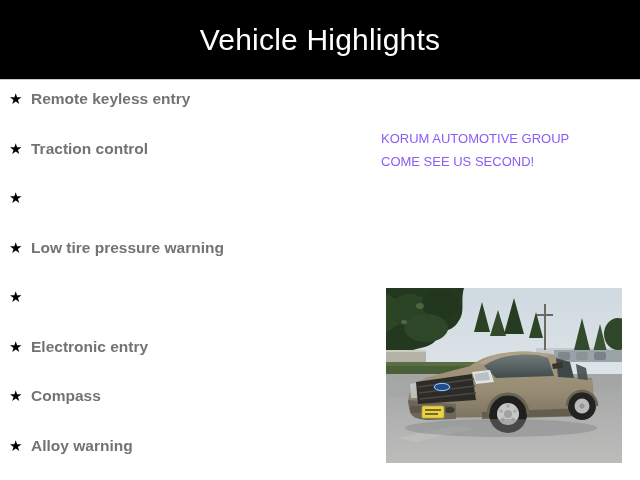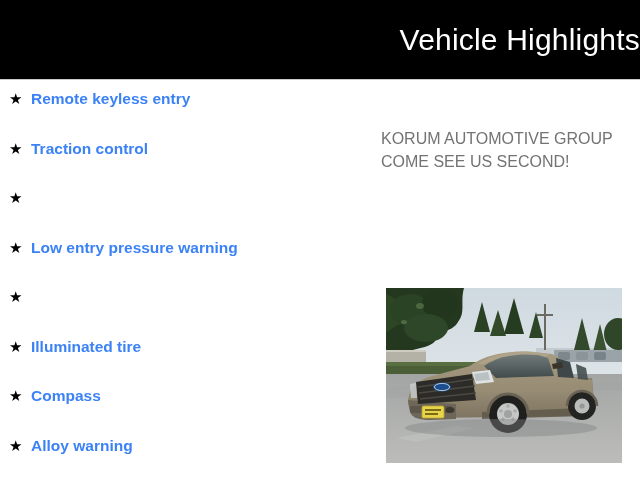--- a/index.html
+++ b/index.html
@@ -18,21 +18,21 @@
   
   .header-banner {
     position: absolute;
     left: 0;
     top: 0;
     width: 640px;
     height: 79px;
     background: #000000;
     display: flex;
     align-items: center;
-    justify-content: flex-end;
+    justify-content: center;
     box-sizing: border-box;
   }
   .header-title {
     color: #ffffff;
     font-size: 30px;
     font-weight: 400;
     letter-spacing: 0.2px;
     line-height: 1;
     white-space: nowrap;
   }
@@ -63,35 +63,35 @@
     box-sizing: border-box;
   }
   .feature-bullet {
     flex: 0 0 auto;
     width: 22px;
     color: #000000;
     font-size: 15px;
     line-height: 22px;
   }
   .feature-text {
-    color: #3b82f6;
+    color: #737373;
     font-size: 15.5px;
     font-weight: bold;
     line-height: 22px;
     white-space: nowrap;
   }
 
   
   .dealer-message {
     position: absolute;
     left: 381px;
     top: 127px;
     width: 250px;
-    color: #737373;
-    font-size: 16px;
+    color: #8b5cf6;
+    font-size: 13px;
     font-weight: 400;
     line-height: 23.2px;
   }
   .dealer-line {
     display: block;
     white-space: normal;
   }
 
   
   .vehicle-photo {
@@ -120,28 +120,28 @@
   </li>
   <li class="feature-item">
     <span class="feature-bullet">★</span>
     <span class="feature-text">Traction control</span>
   </li>
   <li class="feature-item">
     <span class="feature-bullet">★</span>
   </li>
   <li class="feature-item">
     <span class="feature-bullet">★</span>
-    <span class="feature-text">Low entry pressure warning</span>
-  </li>
-  <li class="feature-item">
-    <span class="feature-bullet">★</span>
-  </li>
-  <li class="feature-item">
-    <span class="feature-bullet">★</span>
-    <span class="feature-text">Illuminated tire</span>
+    <span class="feature-text">Low tire pressure warning</span>
+  </li>
+  <li class="feature-item">
+    <span class="feature-bullet">★</span>
+  </li>
+  <li class="feature-item">
+    <span class="feature-bullet">★</span>
+    <span class="feature-text">Electronic entry</span>
   </li>
   <li class="feature-item">
     <span class="feature-bullet">★</span>
     <span class="feature-text">Compass</span>
   </li>
   <li class="feature-item">
     <span class="feature-bullet">★</span>
     <span class="feature-text">Alloy warning</span>
   </li>
 </ul>

